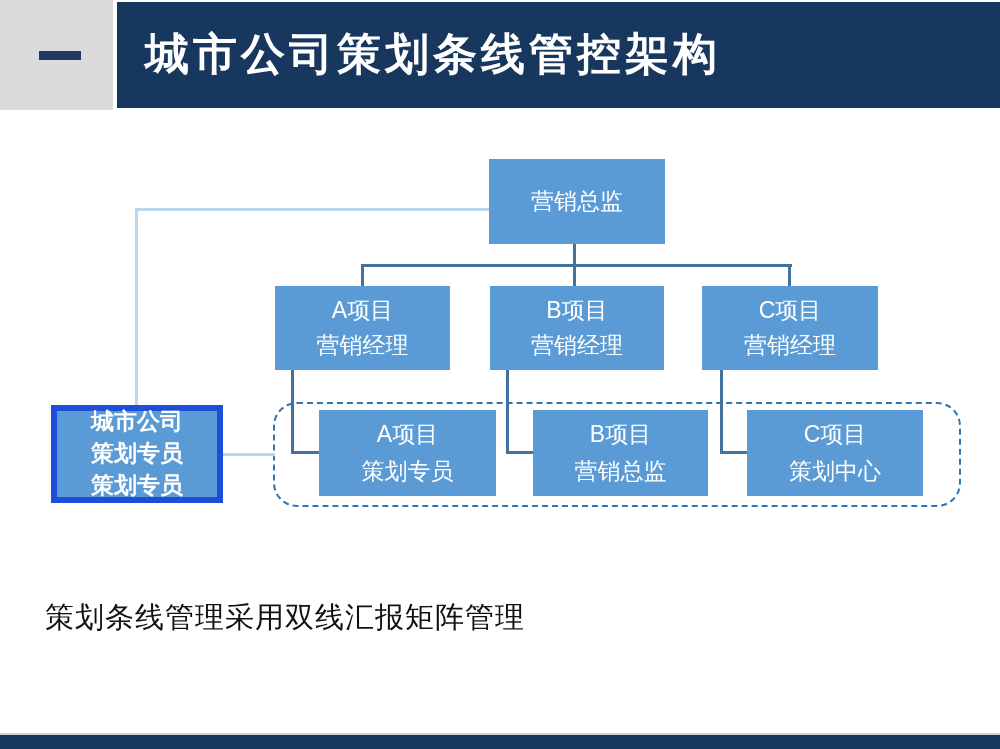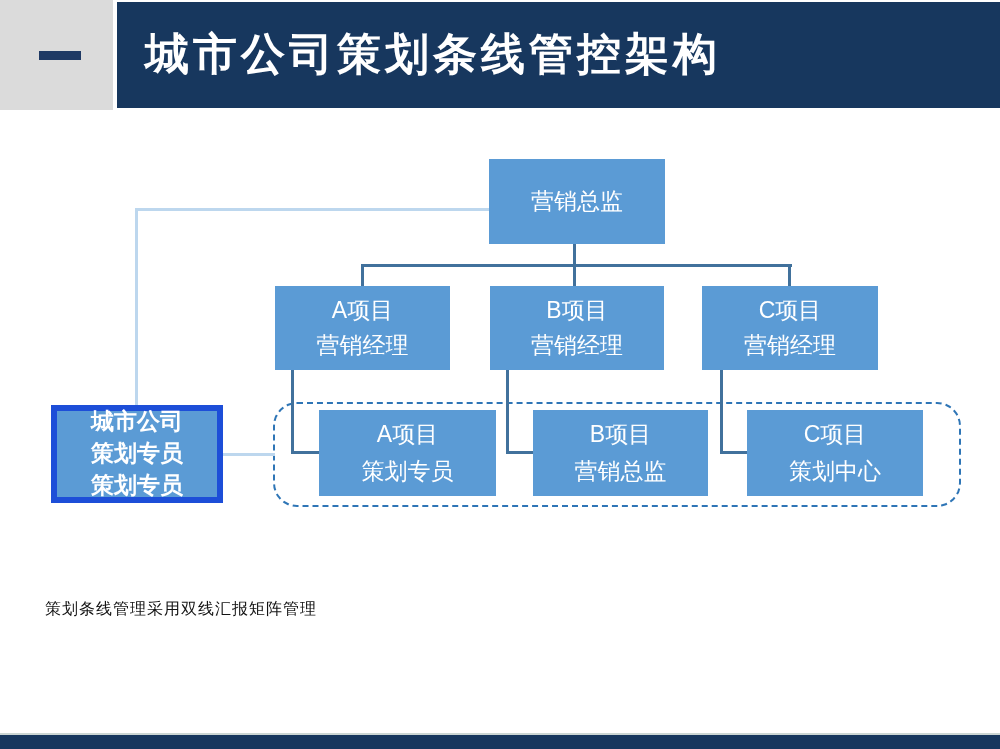--- a/index.html
+++ b/index.html
@@ -29,21 +29,21 @@
     display:flex;flex-direction:column;align-items:center;justify-content:center;
     font-size:23px;line-height:1;text-align:center;box-sizing:border-box;
   }
   .node.two-line{justify-content:space-between;padding:13px 0 13px;}
   .node.left-node{
     font-weight:bold;line-height:1.38;border:6px solid #1d4ed8;
   }
   
   .caption{
     position:absolute;left:45px;top:599px;margin:0;color:#111111;
-    font-size:16px;line-height:1.25;letter-spacing:1px;
+    font-size:29px;line-height:1.25;letter-spacing:1px;
   }
   .bottom-bar{
     position:absolute;left:0;bottom:0;width:1000px;height:14px;background:#17375e;
     border-top:2px solid #ccd6d4;
   }
 </style>
 </head>
 <body>
 
 <div class="slide">

